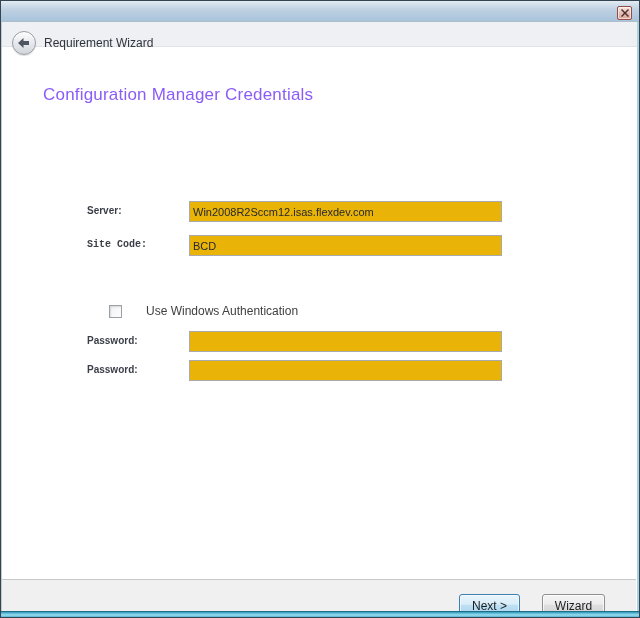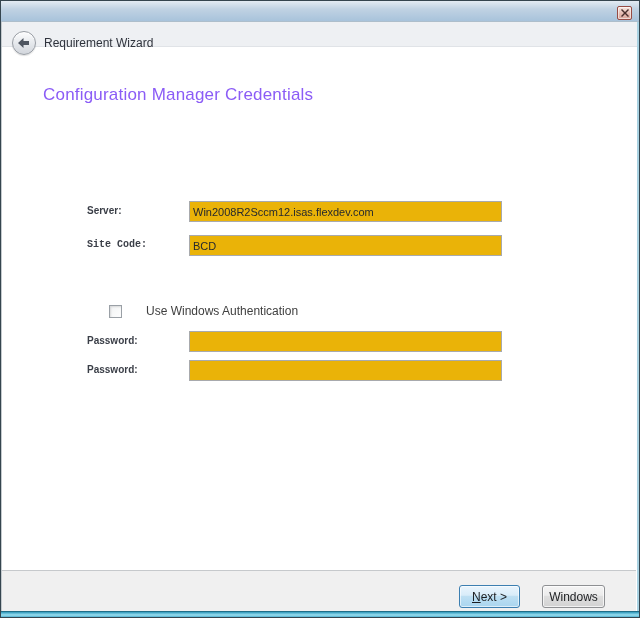--- a/index.html
+++ b/index.html
@@ -118,21 +118,21 @@
   .row-sitecode-label { top: 175px; font-family: Liberation Mono, monospace; }
   .row-sitecode-input { top: 171px; }
   .row-username-label { top: 271px; }
   .row-username-input { top: 267px; }
   .row-password-label { top: 300px; }
   .row-password-input { top: 296px; }
 
   
   .footer {
     position: absolute; left: 1px; right: 3px; bottom: 6px;
-    height: 41px;
+    height: 32px;
     background: #f0f0f0;
     border-top: 1px solid #c6c9cc;
     z-index: 40;
   }
   .btn {
     position: absolute; top: 14px;
     height: 23px;
     font-family: "Liberation Sans", "DejaVu Sans", sans-serif;
     font-size: 12px; color: #1c1e21;
     border-radius: 3px;
@@ -205,19 +205,19 @@
     <input type="text" class="textbox row-username-input" value="" style="">
 
     <span class="field-label row-password-label">Password:</span>
     <input type="password" class="textbox row-password-input" value="" style="">
   </div>
 
   <div class="footer">
     <button class="btn btn-next">
       <span class="accesskey">N</span><span>ext &gt;</span>
     </button>
-    <button class="btn btn-cancel">Windows</button>
+    <button class="btn btn-cancel">Wizard</button>
   </div>
 
   <div class="bottom-strip"></div>
 
   <div class="edge-overlay"></div>
 </div>
 
 </body></html>

